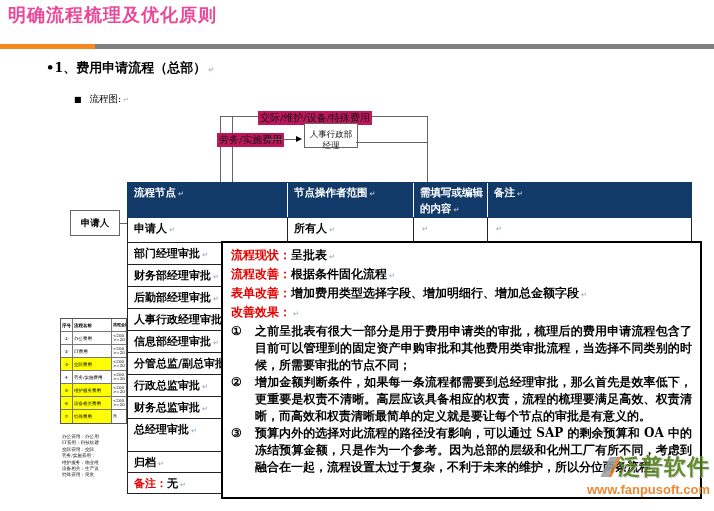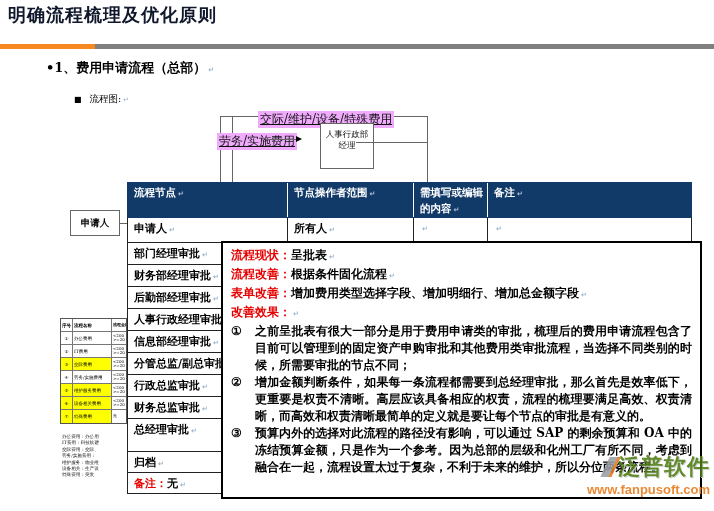--- a/index.html
+++ b/index.html
@@ -3,33 +3,33 @@
 <meta charset="utf-8">
 <style>
   * { margin:0; padding:0; box-sizing:border-box; }
   html,body { background:#fff; }
   .slide {
     position:relative; width:714px; height:511px; background:#fff;
     font-family:"DejaVu Serif", serif; overflow:hidden; color:#000;
   }
   .title {
     position:absolute; left:8px; top:3px; font-size:18px; font-weight:bold;
-    font-family:"Liberation Sans", sans-serif; letter-spacing:1px; color:#0f172a;
+    font-family:"Liberation Sans", sans-serif; letter-spacing:1px; color:#ec4899;
   }
   .divider { position:absolute; left:0; top:44px; width:714px; height:5px; background:#808080; }
   .divider-accent { position:absolute; left:0; top:0; width:95px; height:5px; background:#F6881F; }
 
   .section-heading { position:absolute; left:46px; top:59px; font-size:13px; font-weight:bold; }
   .sub-bullet { position:absolute; left:74px; top:93px; font-size:9.5px; }
   .sub-bullet .sq { font-size:8px; margin-right:8px; }
   .pilcrow { color:#9ab0c6; font-size:7px; margin-left:2px; font-family:"DejaVu Sans",sans-serif; }
 
   
   .fc-line { position:absolute; background:#666; z-index:1; }
-  .fc-label { position:absolute; background:#f0abfc; font-size:12px; white-space:nowrap; z-index:1; padding:0 2px; color:#111;text-decoration:underline; }
+  .fc-label { position:absolute; background:#be185d; font-size:10px; white-space:nowrap; z-index:1; padding:0 2px; color:#111; }
   .fc-box { position:absolute; background:#fff; border:1px solid #666; z-index:1; text-align:center; font-size:8.5px; line-height:1.35; color:#111; }
   .fc-arrowhead { position:absolute; width:0; height:0; border-top:3px solid transparent; border-bottom:3px solid transparent; border-left:6px solid #000; z-index:1; }
 
   
   .applicant-box { position:absolute; left:70px; top:210px; width:50px; height:26px; border:1px solid #666; background:#fff; display:flex; align-items:center; justify-content:center; font-size:9.5px; font-weight:bold; z-index:1; }
 
   
   .main-table { position:absolute; left:127px; top:182px; width:565px; z-index:2; font-size:11px; font-weight:bold; }
   .mt-header { display:flex; background:#123A68; color:#fff; height:36px; border:1px solid #123A68; }
   .mt-header .cell { border-right:1px solid #fff; padding:2px 0 14px 6px; font-size:10.5px; line-height:1.5; }
@@ -89,21 +89,21 @@
   <div class="fc-line" style="left:220px; top:116px; width:208px; height:1px;"></div>
   <div class="fc-line" style="left:220px; top:116px; width:1px; height:66px;"></div>
   <div class="fc-line" style="left:232px; top:116px; width:1px; height:66px;"></div>
   <div class="fc-line" style="left:427px; top:116px; width:1px; height:66px;"></div>
   <div class="fc-label" style="left:258px; top:111px;">交际/维护/设备/特殊费用</div>
 
   <div class="fc-label" style="left:217px; top:133px;">劳务/实施费用</div>
   <div class="fc-line" style="left:266px; top:139px; width:32px; height:1px;"></div>
   <div class="fc-arrowhead" style="left:296px; top:136px;"></div>
 
-  <div class="fc-box" style="left:320px; top:123px; width:54px; height:46px; padding-top:5px;">
+  <div class="fc-box" style="left:304px; top:123px; width:54px; height:25px; padding-top:5px;">
     <div>人事行政部</div>
     <div>经理</div>
   </div>
   <div class="fc-line" style="left:356px; top:142px; width:71px; height:1px;"></div>
   <div class="fc-box" style="left:302px; top:186px; width:54px; height:16px; padding-top:3px; overflow:hidden;">财务部经理</div>
 
   <div class="applicant-box">申请人</div>
   <div class="fc-line" style="left:120px; top:223px; width:8px; height:1px;"></div>
 
   <div class="small-table">

